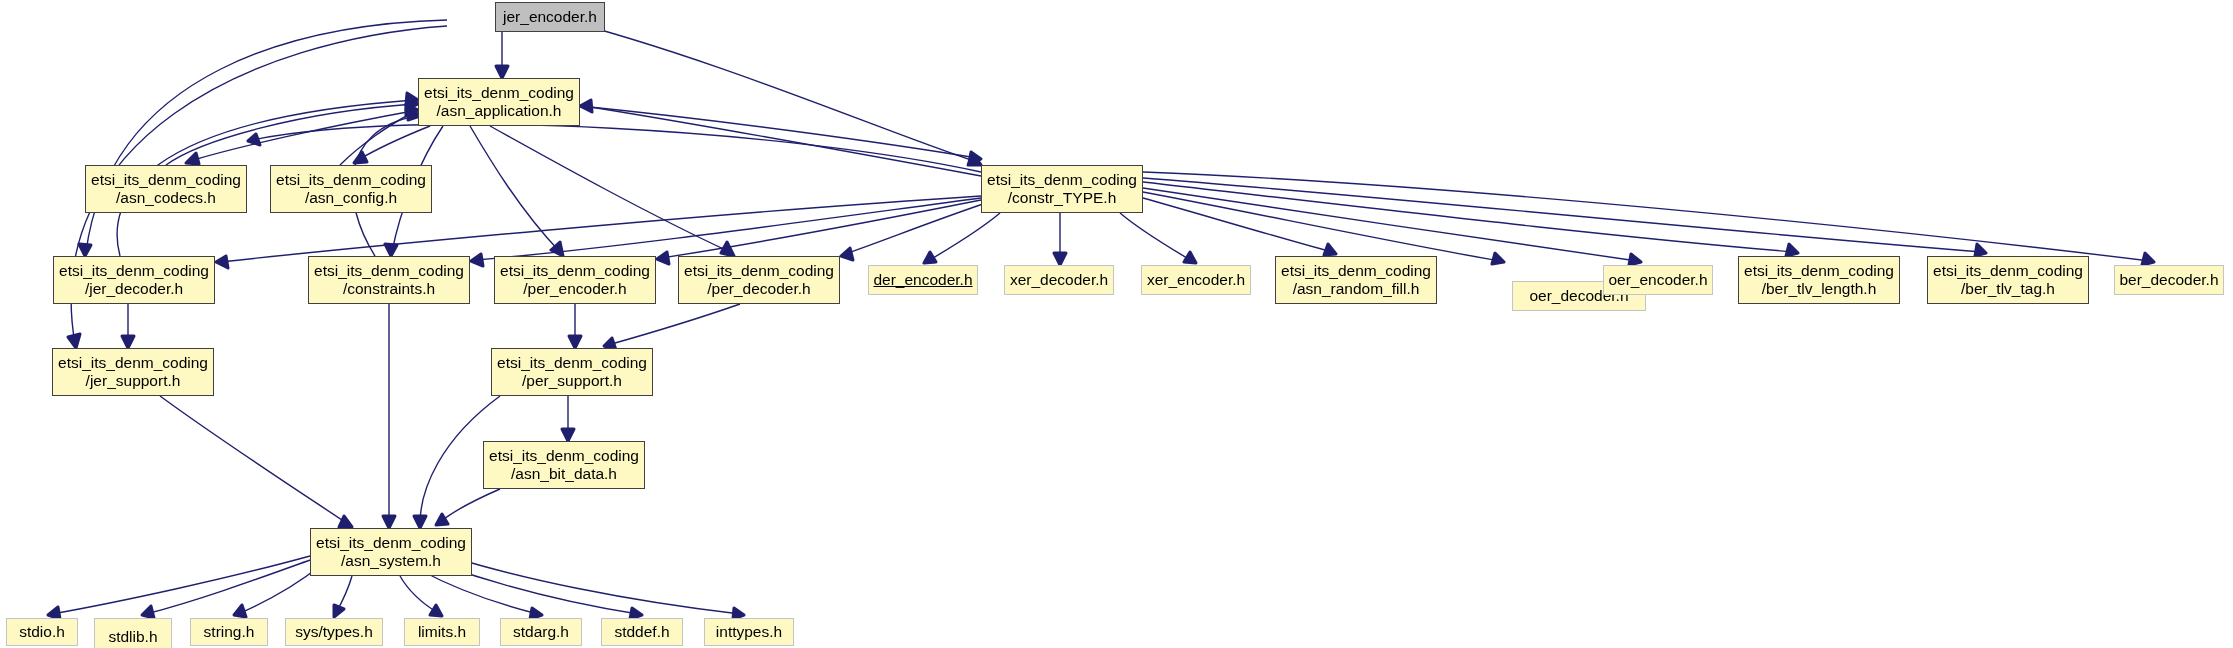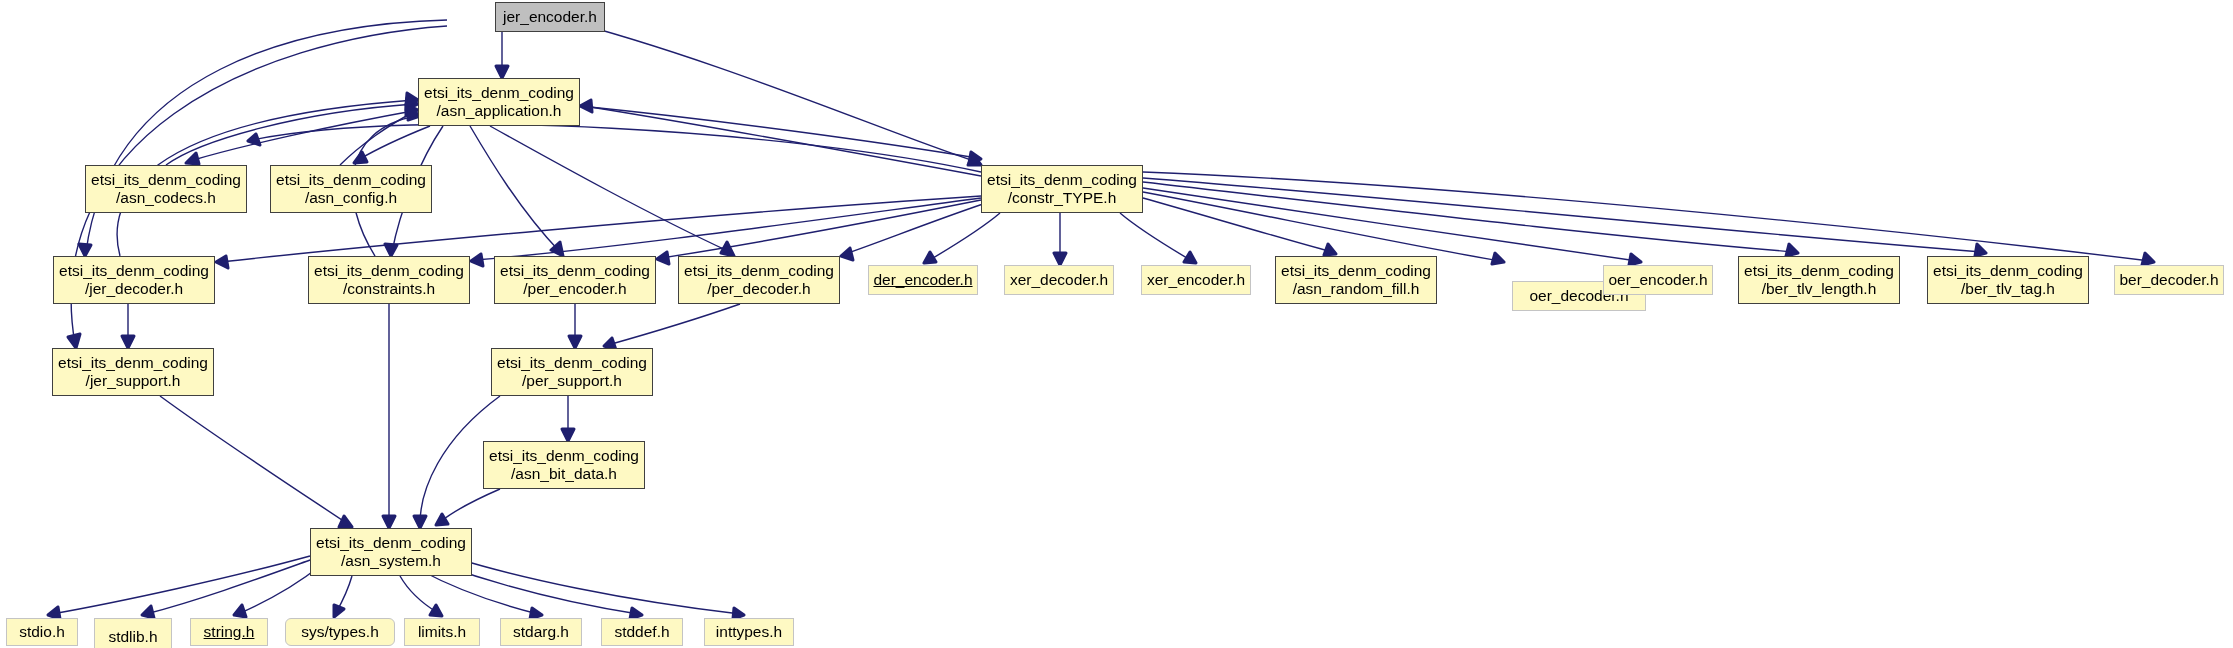--- a/index.html
+++ b/index.html
@@ -163,19 +163,19 @@
     <div class="node system" style="left: 1603px; top: 265px; width: 110px; height: 30px;"><span class="l1">oer_encoder.h</span></div>
     <div class="node" style="left: 1738px; top: 256px; width: 162px; height: 48px;"><span class="l1">etsi_its_denm_coding</span><span class="l2">/ber_tlv_length.h</span></div>
     <div class="node" style="left: 1927px; top: 256px; width: 162px; height: 48px;"><span class="l1">etsi_its_denm_coding</span><span class="l2">/ber_tlv_tag.h</span></div>
     <div class="node system" style="left: 2114px; top: 265px; width: 110px; height: 30px;"><span class="l1">ber_decoder.h</span></div>
     <div class="node" style="left: 52px; top: 348px; width: 162px; height: 48px;"><span class="l1">etsi_its_denm_coding</span><span class="l2">/jer_support.h</span></div>
     <div class="node" style="left: 491px; top: 348px; width: 162px; height: 48px;"><span class="l1">etsi_its_denm_coding</span><span class="l2">/per_support.h</span></div>
     <div class="node" style="left: 483px; top: 441px; width: 162px; height: 48px;"><span class="l1">etsi_its_denm_coding</span><span class="l2">/asn_bit_data.h</span></div>
     <div class="node" style="left: 310px; top: 528px; width: 162px; height: 48px;"><span class="l1">etsi_its_denm_coding</span><span class="l2">/asn_system.h</span></div>
     <div class="node system" style="left: 6px; top: 618px; width: 72px; height: 28px;"><span class="l1">stdio.h</span></div>
     <div class="node system" style="left: 94px; top: 618px; width: 78px; height: 38px;"><span class="l1">stdlib.h</span></div>
-    <div class="node system" style="left: 190px; top: 618px; width: 78px; height: 28px; text-decoration: underline;"><span class="l1">string.h</span></div>
-    <div class="node system" style="left: 285px; top: 618px; width: 110px; height: 28px; border-radius: 6px;"><span class="l1">sys/types.h</span></div>
+    <div class="node system" style="left: 190px; top: 618px; width: 78px; height: 28px;"><span class="l1">string.h</span></div>
+    <div class="node system" style="left: 285px; top: 618px; width: 98px; height: 28px;"><span class="l1">sys/types.h</span></div>
     <div class="node system" style="left: 404px; top: 618px; width: 76px; height: 28px;"><span class="l1">limits.h</span></div>
     <div class="node system" style="left: 500px; top: 618px; width: 82px; height: 28px;"><span class="l1">stdarg.h</span></div>
     <div class="node system" style="left: 601px; top: 618px; width: 82px; height: 28px; justify-content: center;"><span class="l1">stddef.h</span></div>
     <div class="node system" style="left: 704px; top: 618px; width: 90px; height: 28px;"><span class="l1">inttypes.h</span></div>
   </div>
 
 </body></html>

